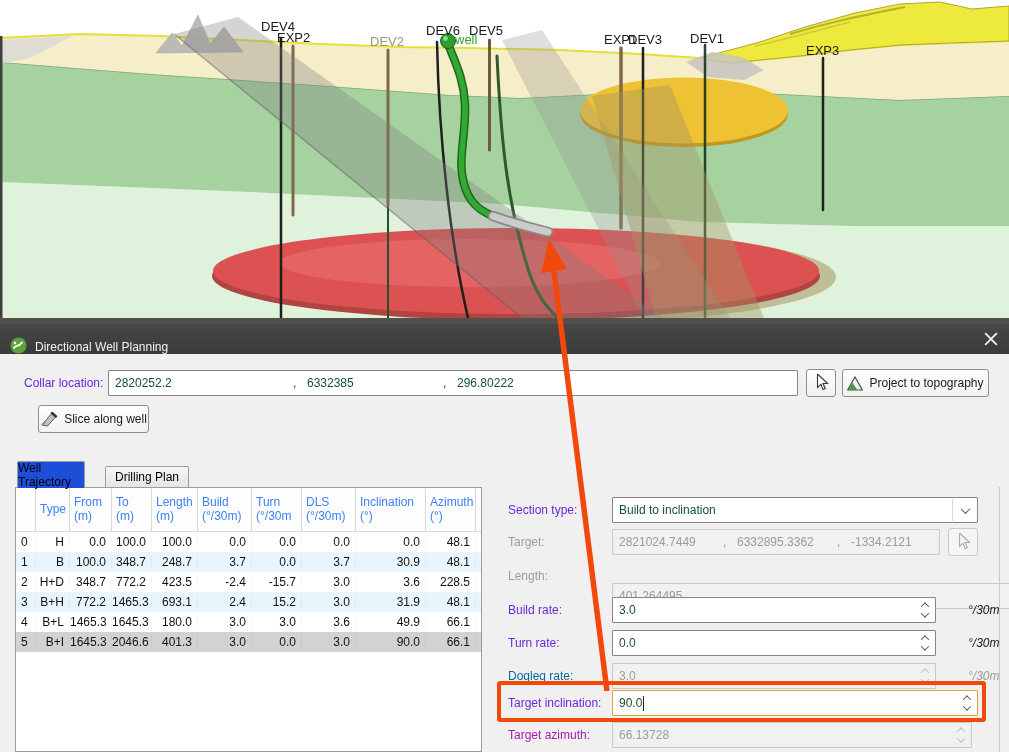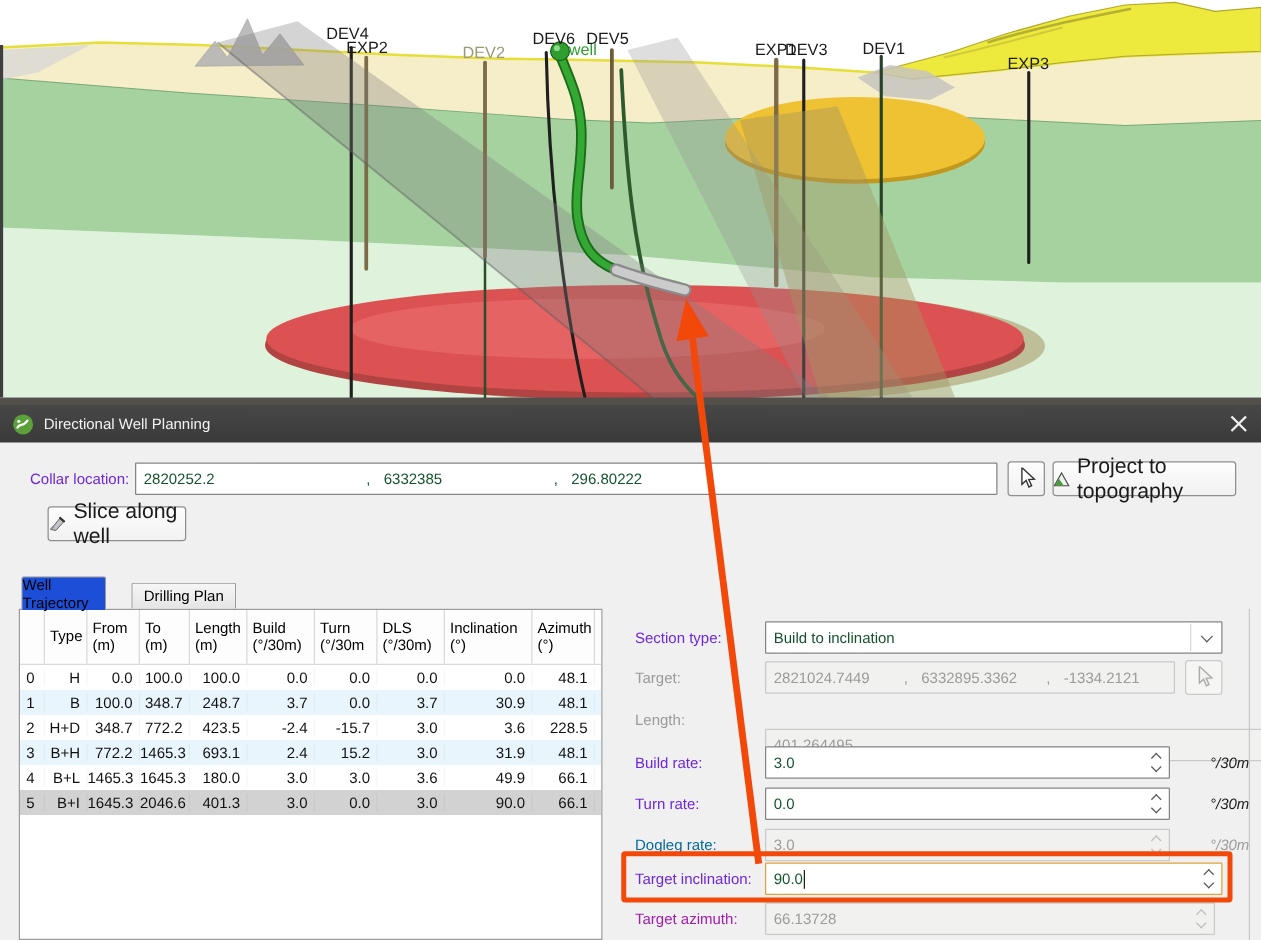--- a/index.html
+++ b/index.html
@@ -2,51 +2,51 @@
 <html><head>
 <meta charset="utf-8">
 <style>
   html,body{margin:0;padding:0;background:#888;}
   #app{position:relative;width:1009px;height:752px;overflow:hidden;background:#f0f0f0;
        font-family:"Liberation Sans",sans-serif;-webkit-font-smoothing:antialiased;}
   svg text{font-family:"Liberation Sans",sans-serif;}
 
   
   #titlebar{position:absolute;left:0;top:324px;width:1009px;height:30px;
-    background:linear-gradient(#474747,#3a3a3a);display:flex;align-items:center;z-index:5;}
+    background:linear-gradient(#474747,#3a3a3a);display:flex;align-items:flex-end;z-index:5;}
   #titlebar .ttl{color:#f2f2f2;font-size:12px;margin-left:8px;}
   #app-icon{margin-left:10px;width:17px;height:17px;}
   #close-btn{position:absolute;right:10px;top:8px;width:16px;height:14px;cursor:pointer;}
 
   
   #content{position:absolute;left:0;top:354px;width:1009px;height:398px;background:#f0f0f0;}
   .lbl{position:absolute;font-size:12px;color:#6d28d9;display:flex;align-items:center;height:26px;}
   .field{position:absolute;height:26px;background:#fff;border:1px solid #858585;border-radius:1px;
     font-size:12px;color:#14532d;display:flex;align-items:center;padding:0 6px;box-sizing:border-box;}
   .field.dis{background:#f1f1f0;border-color:#c9c9c9;color:#9b9b9b;}
   .vals span{display:inline-block;white-space:pre;}
   .c-v0{width:178px}.c-s{width:14px}.c-v1{width:136px}
   .t-v0{width:104px}.t-s{width:14px}.t-v1{width:100px}
 
   .btn{position:absolute;border:1px solid #8f8f8f;border-radius:3px;
     background:linear-gradient(#fdfdfd,#f1f1f1);display:flex;align-items:center;justify-content:center;
-    gap:6px;font-size:17px;color:#1a1a1a;cursor:pointer;box-sizing:border-box;}
+    gap:6px;font-size:12px;color:#1a1a1a;cursor:pointer;box-sizing:border-box;}
   .btn.dis{border-color:#c9c9c9;background:#f5f5f4;}
 
   
   .tab{position:absolute;border:1px solid #9c9c9c;border-bottom:none;border-radius:2px 2px 0 0;
     font-size:12px;display:flex;align-items:center;justify-content:center;box-sizing:border-box;cursor:pointer;}
   #tab-well{left:17px;top:461px;width:68px;height:27px;background:#1d4ed8;z-index:3;}
   #tab-drill{left:105px;top:466px;width:84px;height:21px;background:linear-gradient(#f6f6f6,#e5e5e5);z-index:1;}
 
   
   #table{position:absolute;left:15px;top:487px;width:467px;height:265px;background:#fff;
     border:1px solid #9c9c9c;z-index:2;box-sizing:border-box;overflow:hidden;}
   #thead{display:flex;height:43px;border-bottom:1px solid #d9d9d9;background:#fdfdfd;}
-  .th{font-size:12px;color:#000000;padding:2px 2px 2px 4px;border-right:1px solid #d9d9d9;
+  .th{font-size:12px;color:#3b82f6;padding:2px 2px 2px 4px;border-right:1px solid #d9d9d9;
     white-space:pre-line;display:flex;align-items:center;line-height:1.15;box-sizing:border-box;flex:none;}
   .trow{display:flex;height:20px;align-items:center;}
   .trow.alt{background:#e9f5fc;}
   .trow.sel{background:#d2d2d2;}
   .td{font-size:12px;color:#111;text-align:right;padding-right:5px;border-right:1px solid rgba(0,0,0,.04);
     box-sizing:border-box;flex:none;}
   .c0{width:20px}.c1{width:34px}.c2{width:42px}.c3{width:40px}.c4{width:46px}
   .c5{width:54px}.c6{width:50px}.c7{width:54px}.c8{width:70px}.c9{width:50px}
   .td.c0{text-align:left;padding-left:5px;}
 

